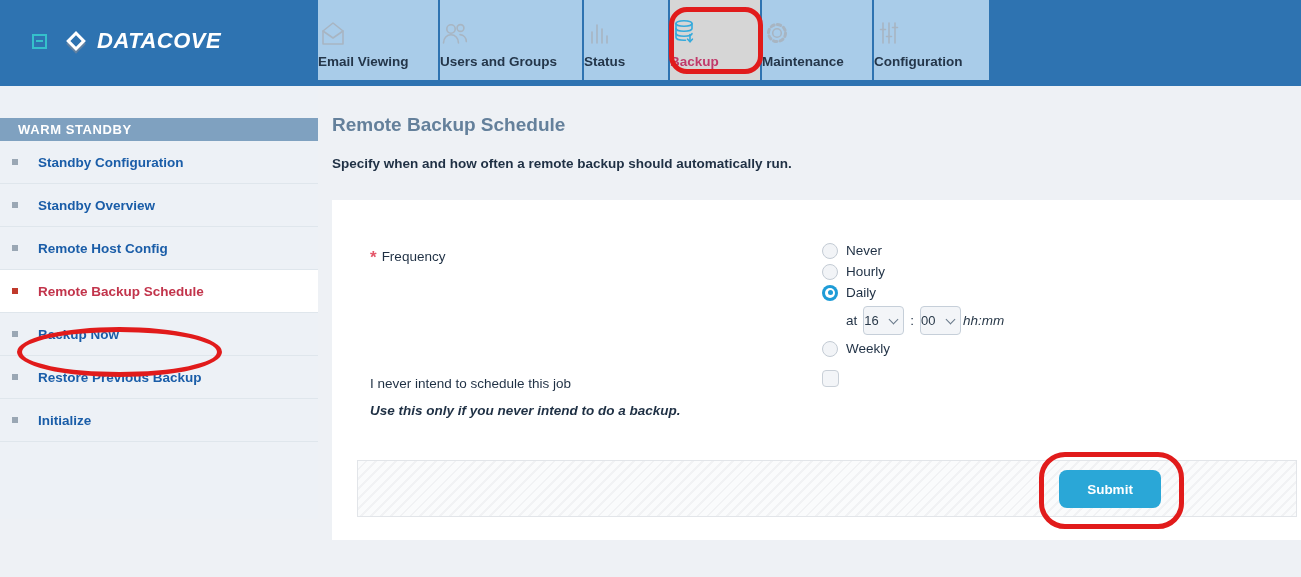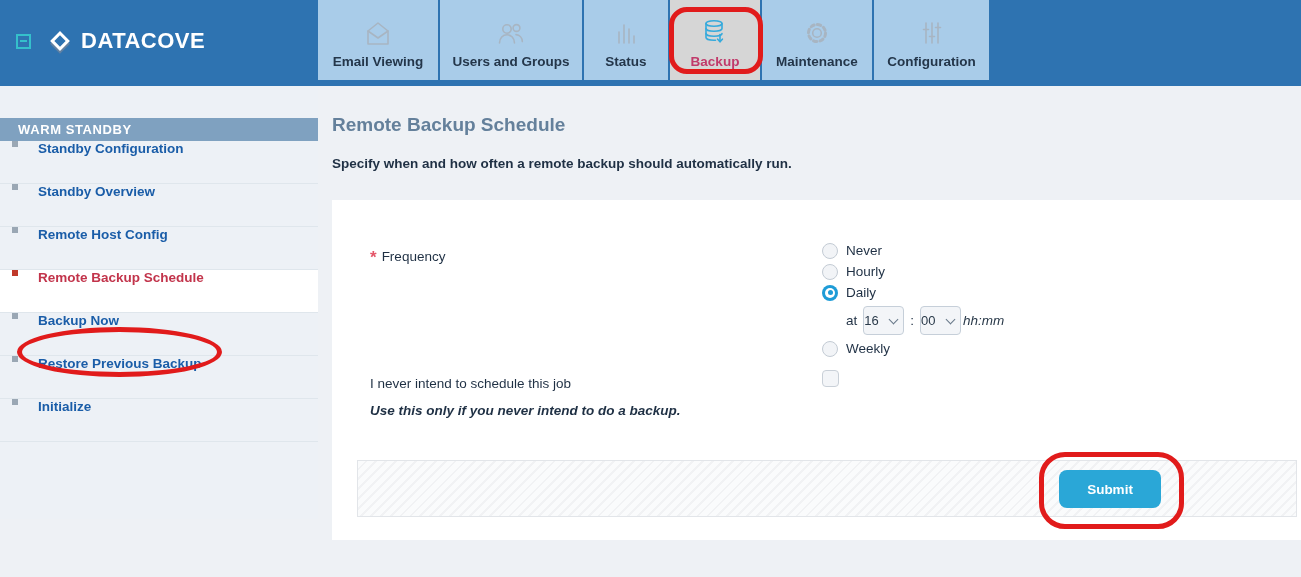--- a/index.html
+++ b/index.html
@@ -1,40 +1,40 @@
 <!DOCTYPE html>
 <html><head>
 <meta charset="utf-8">
 <style>
   * { margin:0; padding:0; box-sizing:border-box; }
   body { font-family:"Liberation Sans", sans-serif; background:#eef1f5; }
   .screen { position:relative; width:1301px; height:577px; background:#eef1f5; overflow:hidden; }
 
   
   .app-header { position:absolute; top:0; left:0; width:100%; height:86px; background:#2e73b1; }
-  .logo-area { position:absolute; left:16px; top:28px; display:flex; align-items:center; }
+  .logo-area { position:absolute; left:32px; top:28px; display:flex; align-items:center;font-style:italic; }
   .collapse-btn { width:15px; height:15px; border:2px solid #35c0cb; position:relative; cursor:pointer; }
   .collapse-btn::after { content:""; position:absolute; left:2px; right:2px; top:50%; height:2px; margin-top:-1px; background:#35c0cb; }
   .logo-diamond { width:14px; height:14px; border:3px solid #ffffff; transform:rotate(45deg); margin:0 14px 0 22px; box-shadow:2px 2px 0 rgba(140,140,150,0.55); }
   .brand { color:#fff; font-size:22px; font-weight:bold; letter-spacing:0.5px; }
 
   
   .tabs { position:absolute; left:318px; top:0; height:80px; display:flex; }
-  .tab { height:80px; background:#a9cce9; margin-right:2px; display:flex; flex-direction:column; align-items:center; justify-content:flex-end; padding-bottom:11px; cursor:pointer; }
+  .tab { height:80px; background:#a9cce9; margin-right:2px; display:flex; flex-direction:column; align-items:flex-start; justify-content:flex-end; padding-bottom:11px; cursor:pointer; }
   .tab .tab-icon { margin-bottom:7px; line-height:0; color:#a8b5c2; }
   .tab .tab-label { font-size:13.5px; font-weight:bold; color:#24364a; white-space:nowrap; }
   .tab.active { background:#d6d6d6; }
   .tab.active .tab-label { color:#c13a6a; }
   .tab.active .tab-icon { color:#35aadc; }
   .tab svg { stroke:currentColor; fill:none; stroke-width:1.6; stroke-linecap:round; stroke-linejoin:round; }
 
   
   .sidebar { position:absolute; top:86px; left:0; width:318px; height:433px; background:#edf1f6; padding-top:32px; }
   .section-header { height:23px; background:#7fa1c0; color:#ffffff; font-size:13px; font-weight:bold; letter-spacing:0.6px; display:flex; align-items:center; padding-left:18px; }
-  .side-item { height:43px; display:flex; padding-left:12px; border-bottom:1px solid #dfe6ec; cursor:pointer; background:transparent; }
+  .side-item { height:43px; display:flex; align-items:center; padding-left:12px; border-bottom:1px solid #dfe6ec; cursor:pointer; background:transparent; }
   .side-item .bullet { width:6px; height:6px; background:#9aa7b4; margin-right:20px; flex:none; }
   .side-item .label { font-size:13.5px; font-weight:bold; color:#1a5da8; }
   .side-item.active { background:#ffffff; }
   .side-item.active .bullet { background:#c0392b; }
   .side-item.active .label { color:#c2344b; }
 
   
   .main { position:absolute; left:318px; top:86px; width:983px; height:491px; }
   .page-title { margin:28px 0 0 14px; font-size:19px; font-weight:bold; color:#64809b; }
   .page-subtitle { margin:20px 0 10px 14px; font-size:13.5px; font-weight:bold; color:#1f3044; }

